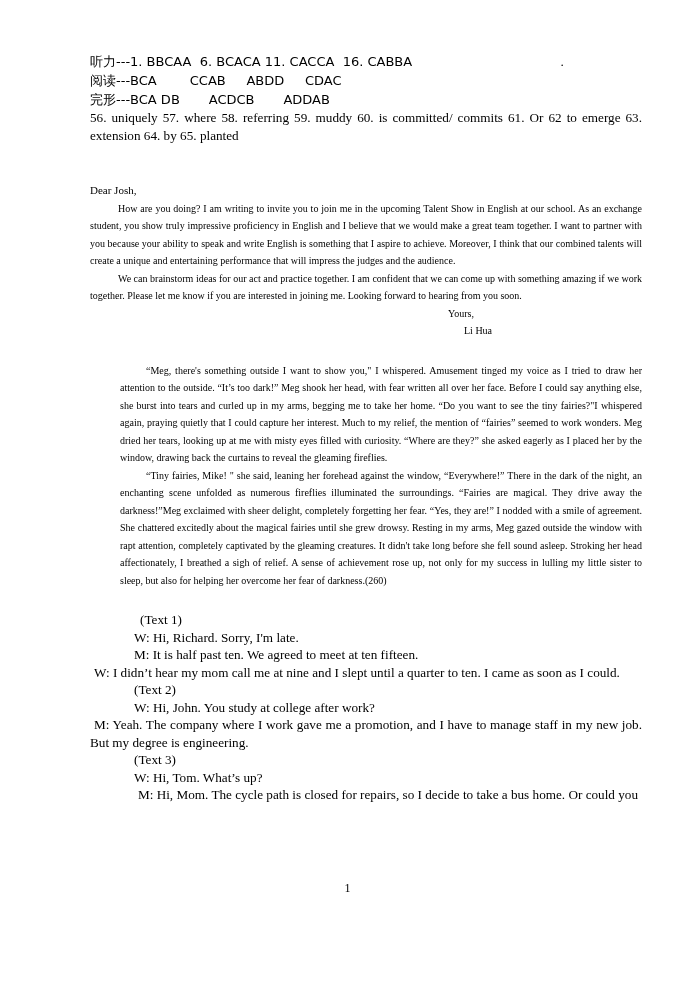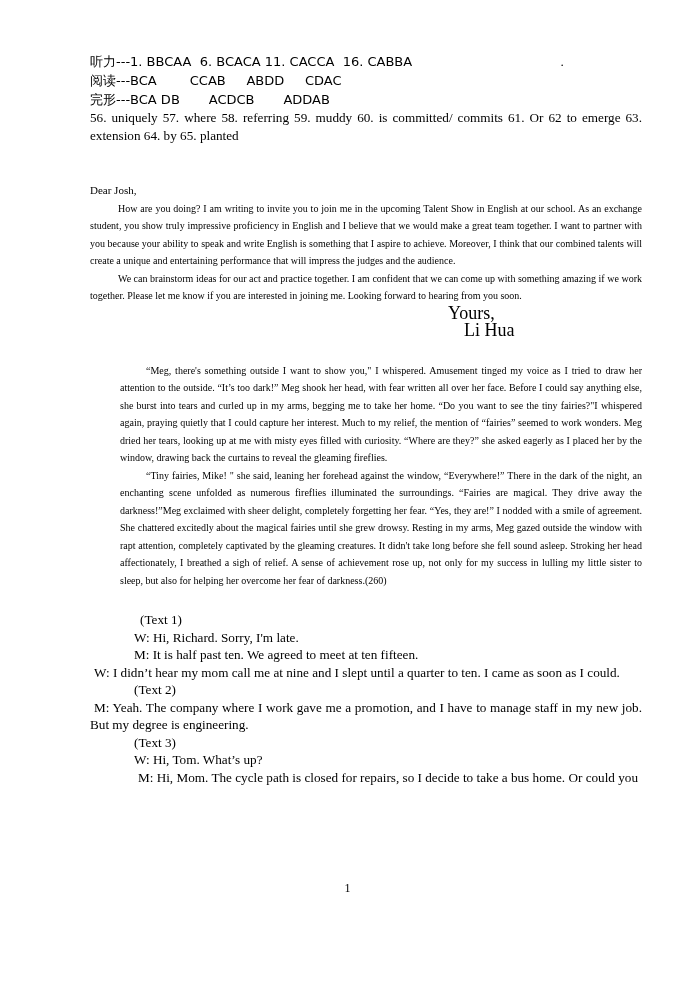--- a/index.html
+++ b/index.html
@@ -56,21 +56,21 @@
   .ans-56 {
     font-size: 13.2px;
     line-height: 17.5px;
     text-align: justify;
   }
   .gap-lg { height: 22px; }
   .indent { text-indent: 28px; }
   .letter-open { font-size: 11px; line-height: 17.5px; margin-top: 16px; }
   .sig-wrap {
     text-align: left;
-    font-size: 18px;
+    font-size: 10px;
     line-height: 17.5px;
   }
   .sig-yours { padding-left: 358px; }
   .sig-name { padding-left: 374px; }
   .story p { text-align: justify; margin-left: 30px; }
   .quote-indent { text-indent: 26px; }
   .script-line {
     font-size: 13.2px;
     line-height: 17.5px;
     text-align: justify;
@@ -128,20 +128,21 @@
 
       <div>
         <div class="script-line nojust" style="text-indent:6px;">(Text 1)</div>
         <div class="script-line nojust">W: Hi, Richard. Sorry, I'm late.</div>
         <div class="script-line nojust">M: It is half past ten. We agreed to meet at ten fifteen.</div>
         <p class="script-line" style="text-indent:4px;">W: I didn’t hear my mom call me at nine and I slept until a quarter to ten. I came as soon as I could.</p>
       </div>
 
       <div>
         <div class="script-line nojust">(Text 2)</div>
+        <div class="script-line nojust">W: Hi, John. You study at college after work?</div>
         <p class="script-line" style="text-indent:4px;">M: Yeah. The company where I work gave me a promotion, and I have to manage staff in my new job. But my degree is engineering.</p>
       </div>
 
       <div>
         <div class="script-line nojust">(Text 3)</div>
         <div class="script-line nojust">W: Hi, Tom. What’s up?</div>
         <div class="script-line nojust" style="text-indent:4px;">M: Hi, Mom. The cycle path is closed for repairs, so I decide to take a bus home. Or could you</div>
       </div>
 
     </div>

